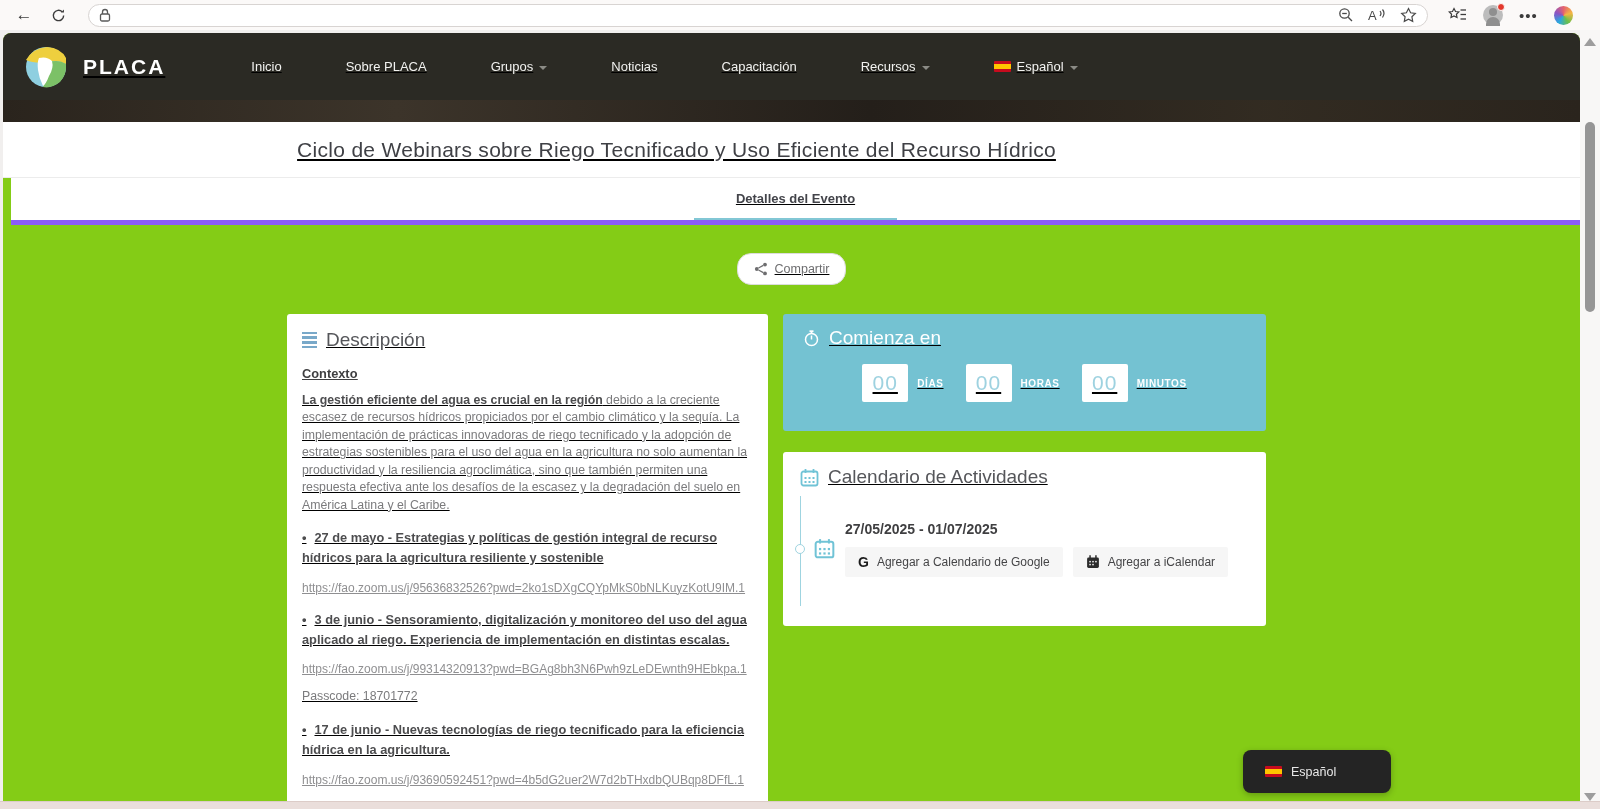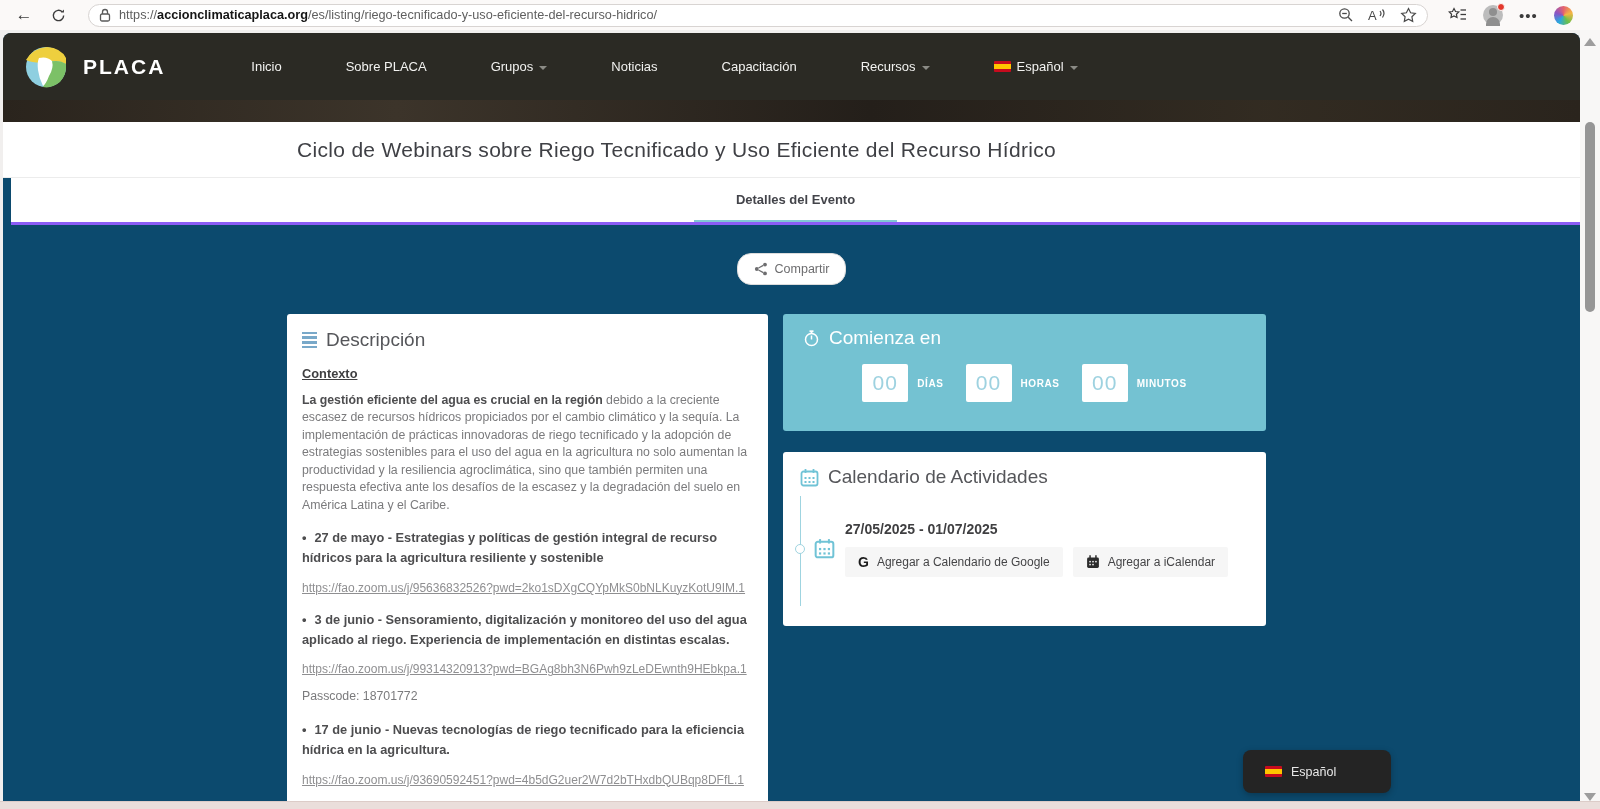--- a/index.html
+++ b/index.html
@@ -16,37 +16,37 @@
   .chrome-right{ display:flex; align-items:center; gap:16px; margin-left:10px; }
   .avatar{ width:20px; height:20px; border-radius:50%; background:#bcbcbc; position:relative; overflow:visible; }
   .avatar:before{ content:""; position:absolute; left:6px; top:3px; width:8px; height:8px; border-radius:50%; background:#8f8f8f; }
   .avatar:after{ content:""; position:absolute; left:3px; top:12px; width:14px; height:9px; border-radius:7px 7px 0 0; background:#8f8f8f; }
   .avatar .dot{ position:absolute; right:-2px; top:-2px; width:8px; height:8px; border-radius:50%; background:#e3382c; border:1.5px solid #fbf9f8; }
   .copilot{ width:19px; height:19px; border-radius:50%; background:conic-gradient(#e4626f,#f4b643,#6cc04a,#2aa7e0,#8a54c5,#e4626f); }
   .dots{ font-size:15px; color:#3c3c3c; letter-spacing:1px; }
 
   
   .viewport{ position:absolute; top:30px; left:0; right:0; bottom:0; }
-  .page{ position:absolute; top:3px; left:3px; width:1577px; bottom:0; background:#0c4a6e; border-radius:8px 8px 0 0; overflow:hidden; }
+  .page{ position:absolute; top:3px; left:3px; width:1577px; bottom:0; background:#84cc16; border-radius:8px 8px 0 0; overflow:hidden;text-decoration:underline; }
 
   
   .site-nav{ height:67px; background:#2b2a24; display:flex; align-items:center; padding:0 20px; }
   .logo{ width:46px; height:46px; flex:0 0 auto; }
   .brand{ color:#fff; font-size:21px; font-weight:700; letter-spacing:2px; margin-left:14px; }
   .menu{ display:flex; align-items:center; margin-left:86px; gap:64px; }
   .menu-item{ color:#f2f2f0; font-size:13px; cursor:pointer; display:flex; align-items:center; gap:6px; white-space:nowrap; }
   .caret{ width:0; height:0; border-left:4px solid transparent; border-right:4px solid transparent; border-top:4px solid #8b8b85; margin-top:2px; }
   .flag{ width:17px; height:11px; background:linear-gradient(#c60b1e 25%, #ffc400 25%, #ffc400 75%, #c60b1e 75%); border-radius:1px; flex:0 0 auto; }
 
   .hero{ height:22px; background:linear-gradient(90deg,#2a241d,#3c342a 25%,#241f1a 55%,#38302486 80%,#2a241d); background-color:#2c261f; }
 
   .title-band{ height:56px; background:#fff; border-bottom:1px solid #ececec; display:flex; align-items:center; justify-content:center; padding-right:230px; }
   .title-band h1{ font-size:21px; font-weight:500; color:#3f4045; letter-spacing:.3px; }
 
-  .tabs{ height:47px; background:#fff; border-bottom:3px solid #8b5cf6; display:flex; justify-content:center; gap:10px;margin-left:8px; }
+  .tabs{ height:47px; background:#fff; border-bottom:5px solid #8b5cf6; display:flex; justify-content:center; gap:10px;margin-left:8px; }
   .tab{ display:flex; align-items:center; padding:0 42px; font-size:13px; font-weight:700; color:#43444a; cursor:pointer; border-bottom:2px solid transparent; }
   .tab.active{ border-bottom-color:#82c7d5; }
 
   .content{ height:584px; position:relative; }
   .share-row{ display:flex; justify-content:center; padding-top:28px; }
   .share-btn{ height:28px; padding:15px 16px; background:#fff; border:1px solid #dcdcdc; border-radius:14px; display:flex; align-items:center; gap:7px; font-size:12.5px; color:#6d6d6f; cursor:pointer; }
 
   .cols{ display:flex; align-items:flex-start; gap:15px; margin:29px 0 0 284px; }
 
   
@@ -106,21 +106,20 @@
     <svg width="15" height="15" viewBox="0 0 16 16">
         <path d="M13.5 8a5.5 5.5 0 1 1-1.6-3.9" fill="none" stroke="#3c3c3c" stroke-width="1.5"></path>
         <path d="M13.8 1.5v3.2h-3.2z" fill="#3c3c3c"></path>
       </svg>
   </div>
   <div class="address-pill">
     <svg width="12" height="14" viewBox="0 0 12 14">
         <rect x="1.5" y="6" width="9" height="7" rx="1.5" fill="none" stroke="#5a5a5a" stroke-width="1.3"></rect>
         <path d="M3.5 6V4a2.5 2.5 0 0 1 5 0v2" fill="none" stroke="#5a5a5a" stroke-width="1.3"></path>
       </svg>
-    <div class="url"><span>https://</span><b>accionclimaticaplaca.org</b><span>/es/listing/riego-tecnificado-y-uso-eficiente-del-recurso-hidrico/</span></div>
     <div class="pill-right">
       <svg width="16" height="16" viewBox="0 0 16 16">
           <circle cx="6.5" cy="6.5" r="4.7" fill="none" stroke="#4a4a4a" stroke-width="1.3"></circle>
           <line x1="4.2" y1="6.5" x2="8.8" y2="6.5" stroke="#4a4a4a" stroke-width="1.3"></line>
           <line x1="10.2" y1="10.2" x2="14" y2="14" stroke="#4a4a4a" stroke-width="1.3"></line>
         </svg>
       <svg width="18" height="15" viewBox="0 0 18 15">
           <text x="0" y="12" font-size="13" fill="#4a4a4a" font-family="Liberation Sans, sans-serif">A</text>
           <path d="M12 3q2 2.5 0 5 M14.5 1.5q3 3.5 0 8" fill="none" stroke="#4a4a4a" stroke-width="1.2"></path>
         </svg>

